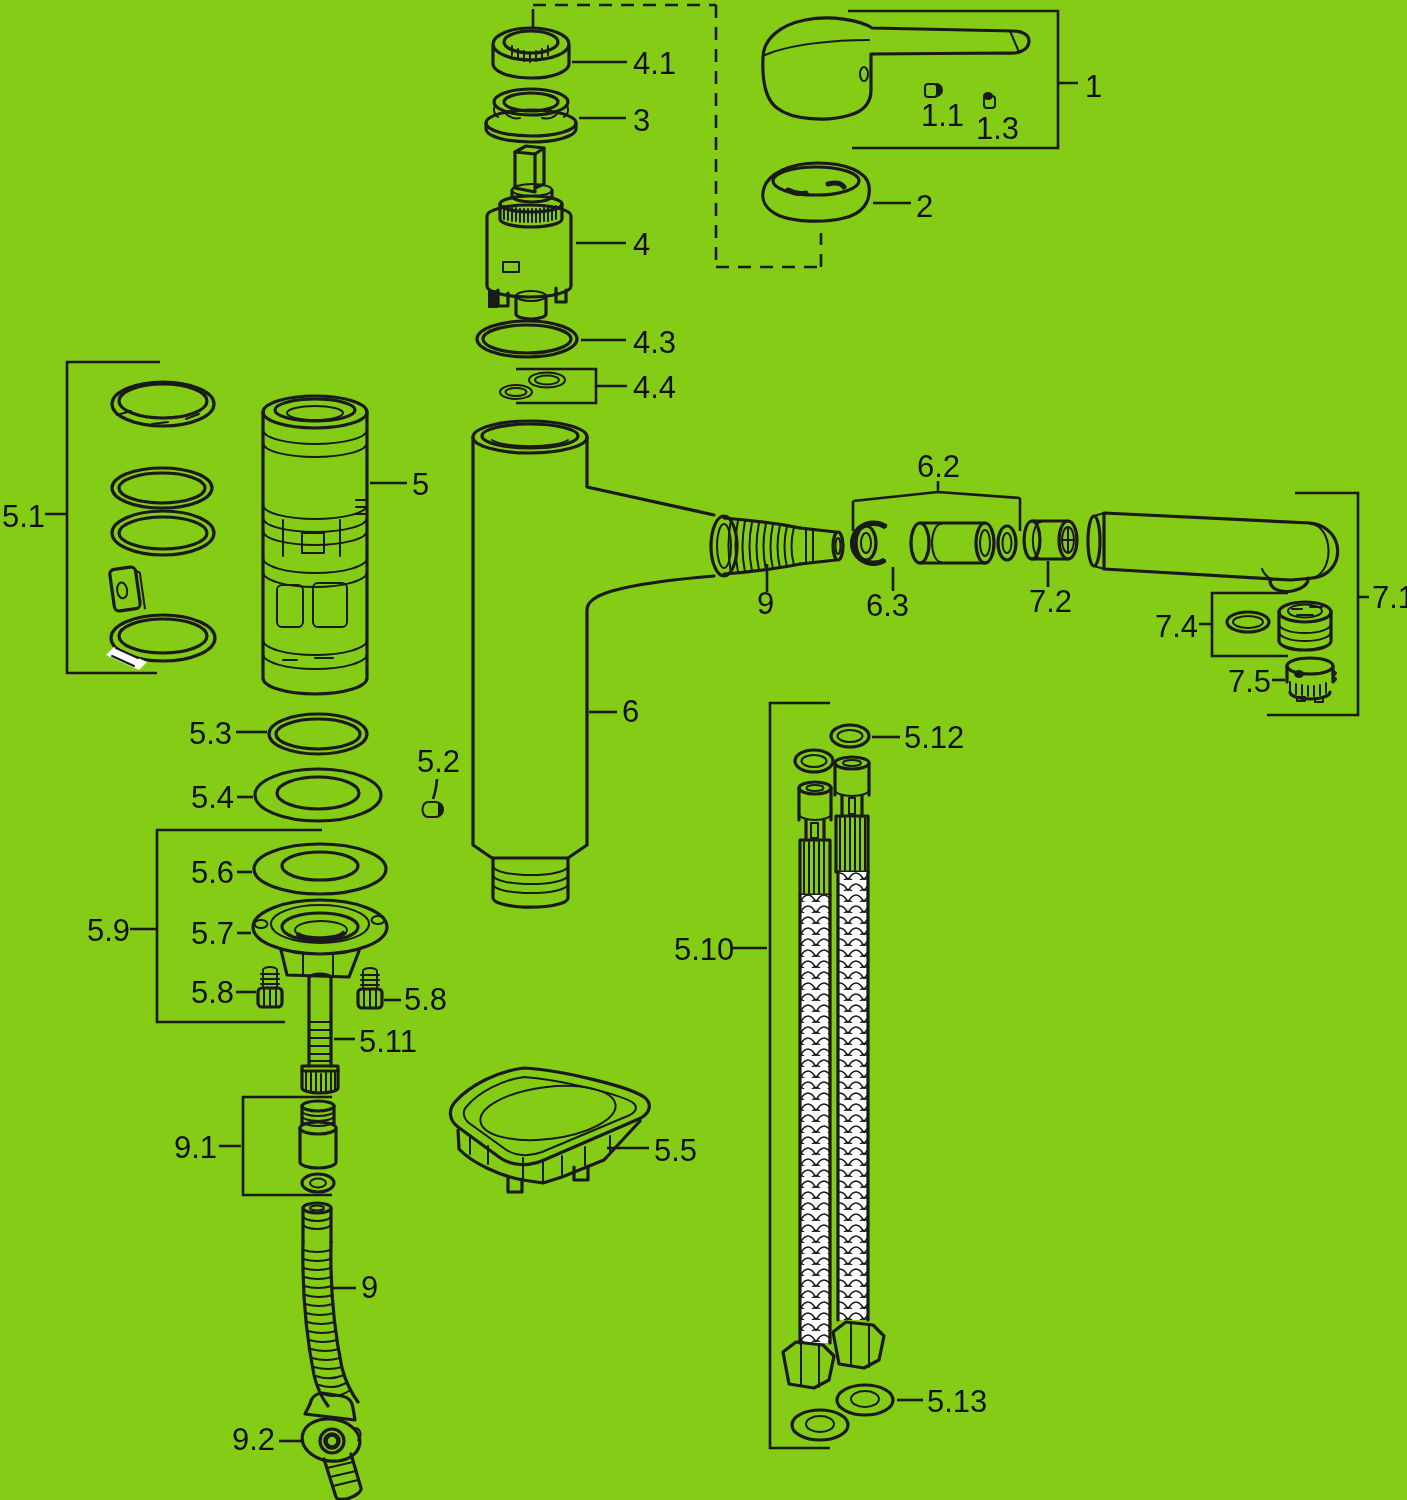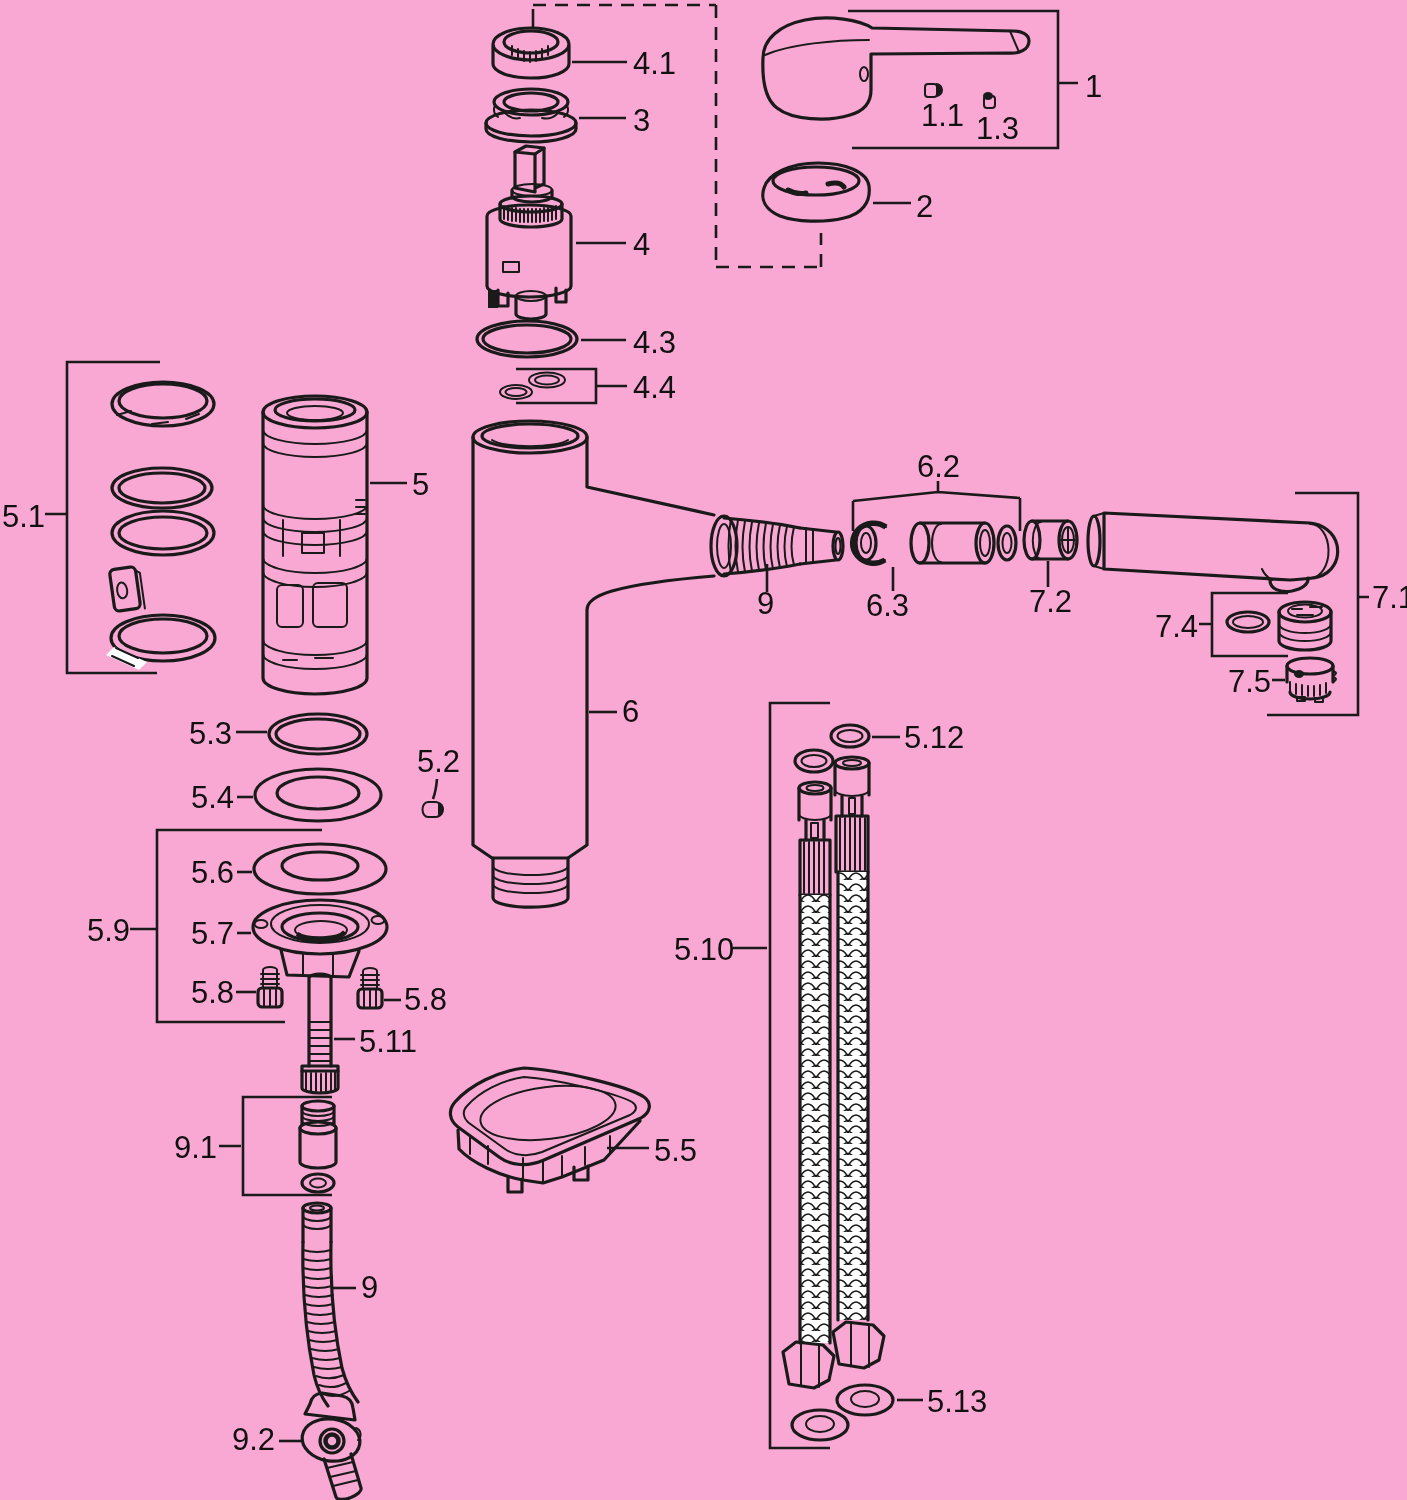--- a/index.html
+++ b/index.html
@@ -1,16 +1,16 @@
 <!DOCTYPE html>
 <html><head>
 <meta charset="utf-8">
 <style>
   html,body{margin:0;padding:0;background:#ffffff;}
-  #stage{position:relative;width:1407px;height:1500px;background:#f9a8d4;overflow:hidden;
+  #stage{position:relative;width:1407px;height:1500px;background:#84cc16;overflow:hidden;
          font-family:"Liberation Sans", sans-serif;}
   svg{display:block;}
   text.part-label{font-family:"Liberation Sans", sans-serif;font-size:31px;fill:#111111;}
   .outline{stroke:#1a1a1a;fill:none;stroke-width:3.2;stroke-linecap:round;stroke-linejoin:round;}
   .thin{stroke-width:2;}
   .ann{stroke:#1a1a1a;fill:none;stroke-width:2.6;stroke-linecap:butt;stroke-linejoin:miter;}
   .dash{stroke-dasharray:13 9;}
   .blk{fill:#1a1a1a;stroke:none;}
 </style>
 </head>

